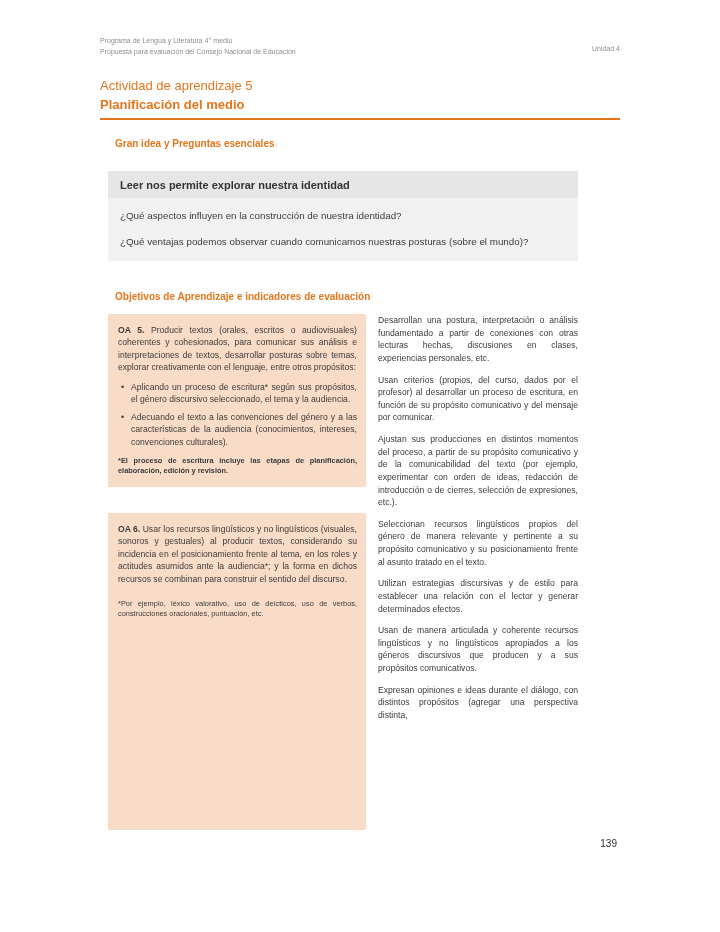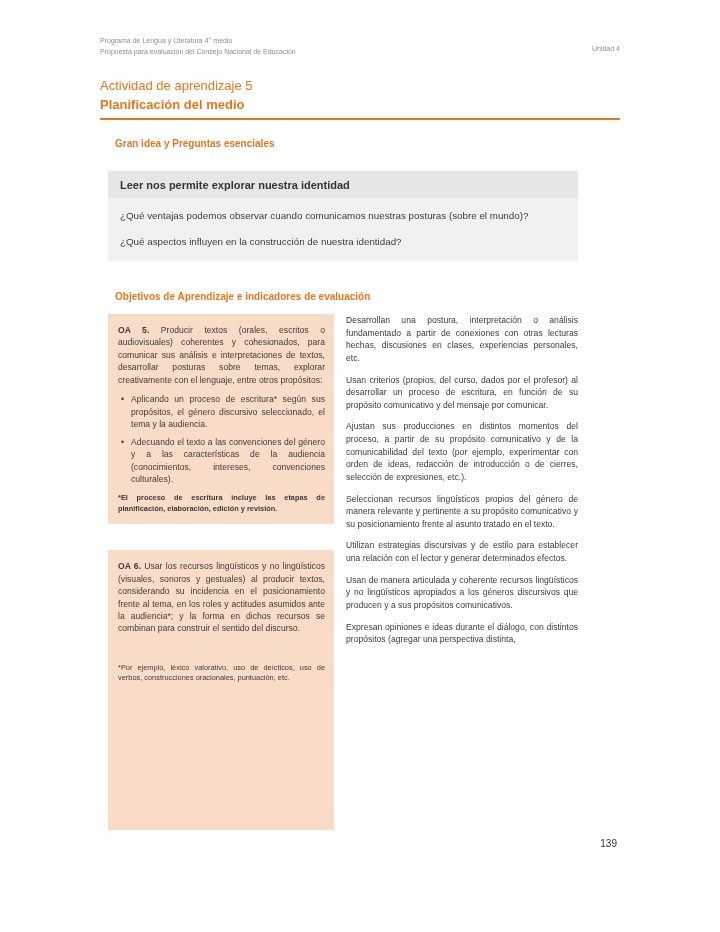--- a/index.html
+++ b/index.html
@@ -61,21 +61,21 @@
     margin-bottom:10px;
   }
   .gray-box-body p:last-child { margin-bottom:0; }
 
   
   .two-col {
     position:absolute; left:108px; top:314px; width:470px; height:516px;
     display:flex; gap:12px; align-items:stretch;
   }
   .left-col {
-    width:226px; display:flex; flex-direction:column;
+    width:258px; display:flex; flex-direction:column;
   }
   .oa-box {
     background:#f9dcc8;
     padding:10px 9px 10px 10px;
     font-size:8.6px; line-height:1.45; text-align:justify; color:#3a3a3a;
   }
   .oa-box.oa5 { margin-bottom:26px; }
   .oa-box.oa6 { flex:1; }
   .oa-label { font-weight:bold; }
   .oa-intro { margin-bottom:7px; }
@@ -84,21 +84,21 @@
     position:relative; padding-left:11px; margin-bottom:5px;
     text-align:justify;
   }
   .oa-bullets li::before {
     content:"•"; position:absolute; left:1px; top:0; font-size:9px;
   }
   .oa-footnote {
     font-size:7.4px; line-height:1.4; text-align:justify;
   }
   .oa-footnote.bold { font-weight:bold; }
-  .oa6 .oa-intro { margin-bottom:28px; }
+  .oa6 .oa-intro { margin-bottom:14px; }
 
   .right-col { flex:1; overflow:hidden; }
   .right-col p {
     font-size:8.6px; line-height:1.47; text-align:justify; color:#3a3a3a;
     margin-bottom:9px;
   }
 
   
   .page-number {
     position:absolute; right:103px; top:838px;
@@ -120,22 +120,22 @@
 
   <h1 class="activity-title">Actividad de aprendizaje 5</h1>
   <h2 class="activity-subtitle">Planificación del medio</h2>
   <div class="title-rule"></div>
 
   <h3 class="section-heading h-bigidea">Gran idea y Preguntas esenciales</h3>
 
   <div class="gray-box">
     <div class="gray-box-title">Leer nos permite explorar nuestra identidad</div>
     <div class="gray-box-body">
+      <p>¿Qué aspectos influyen en la construcción de nuestra identidad?</p>
       <p>¿Qué ventajas podemos observar cuando comunicamos nuestras posturas (sobre el mundo)?</p>
-      <p>¿Qué aspectos influyen en la construcción de nuestra identidad?</p>
     </div>
   </div>
 
   <h3 class="section-heading h-objectives">Objetivos de Aprendizaje e indicadores de evaluación</h3>
 
   <div class="two-col">
 
     <div class="left-col">
 
       <div class="oa-box oa5">

